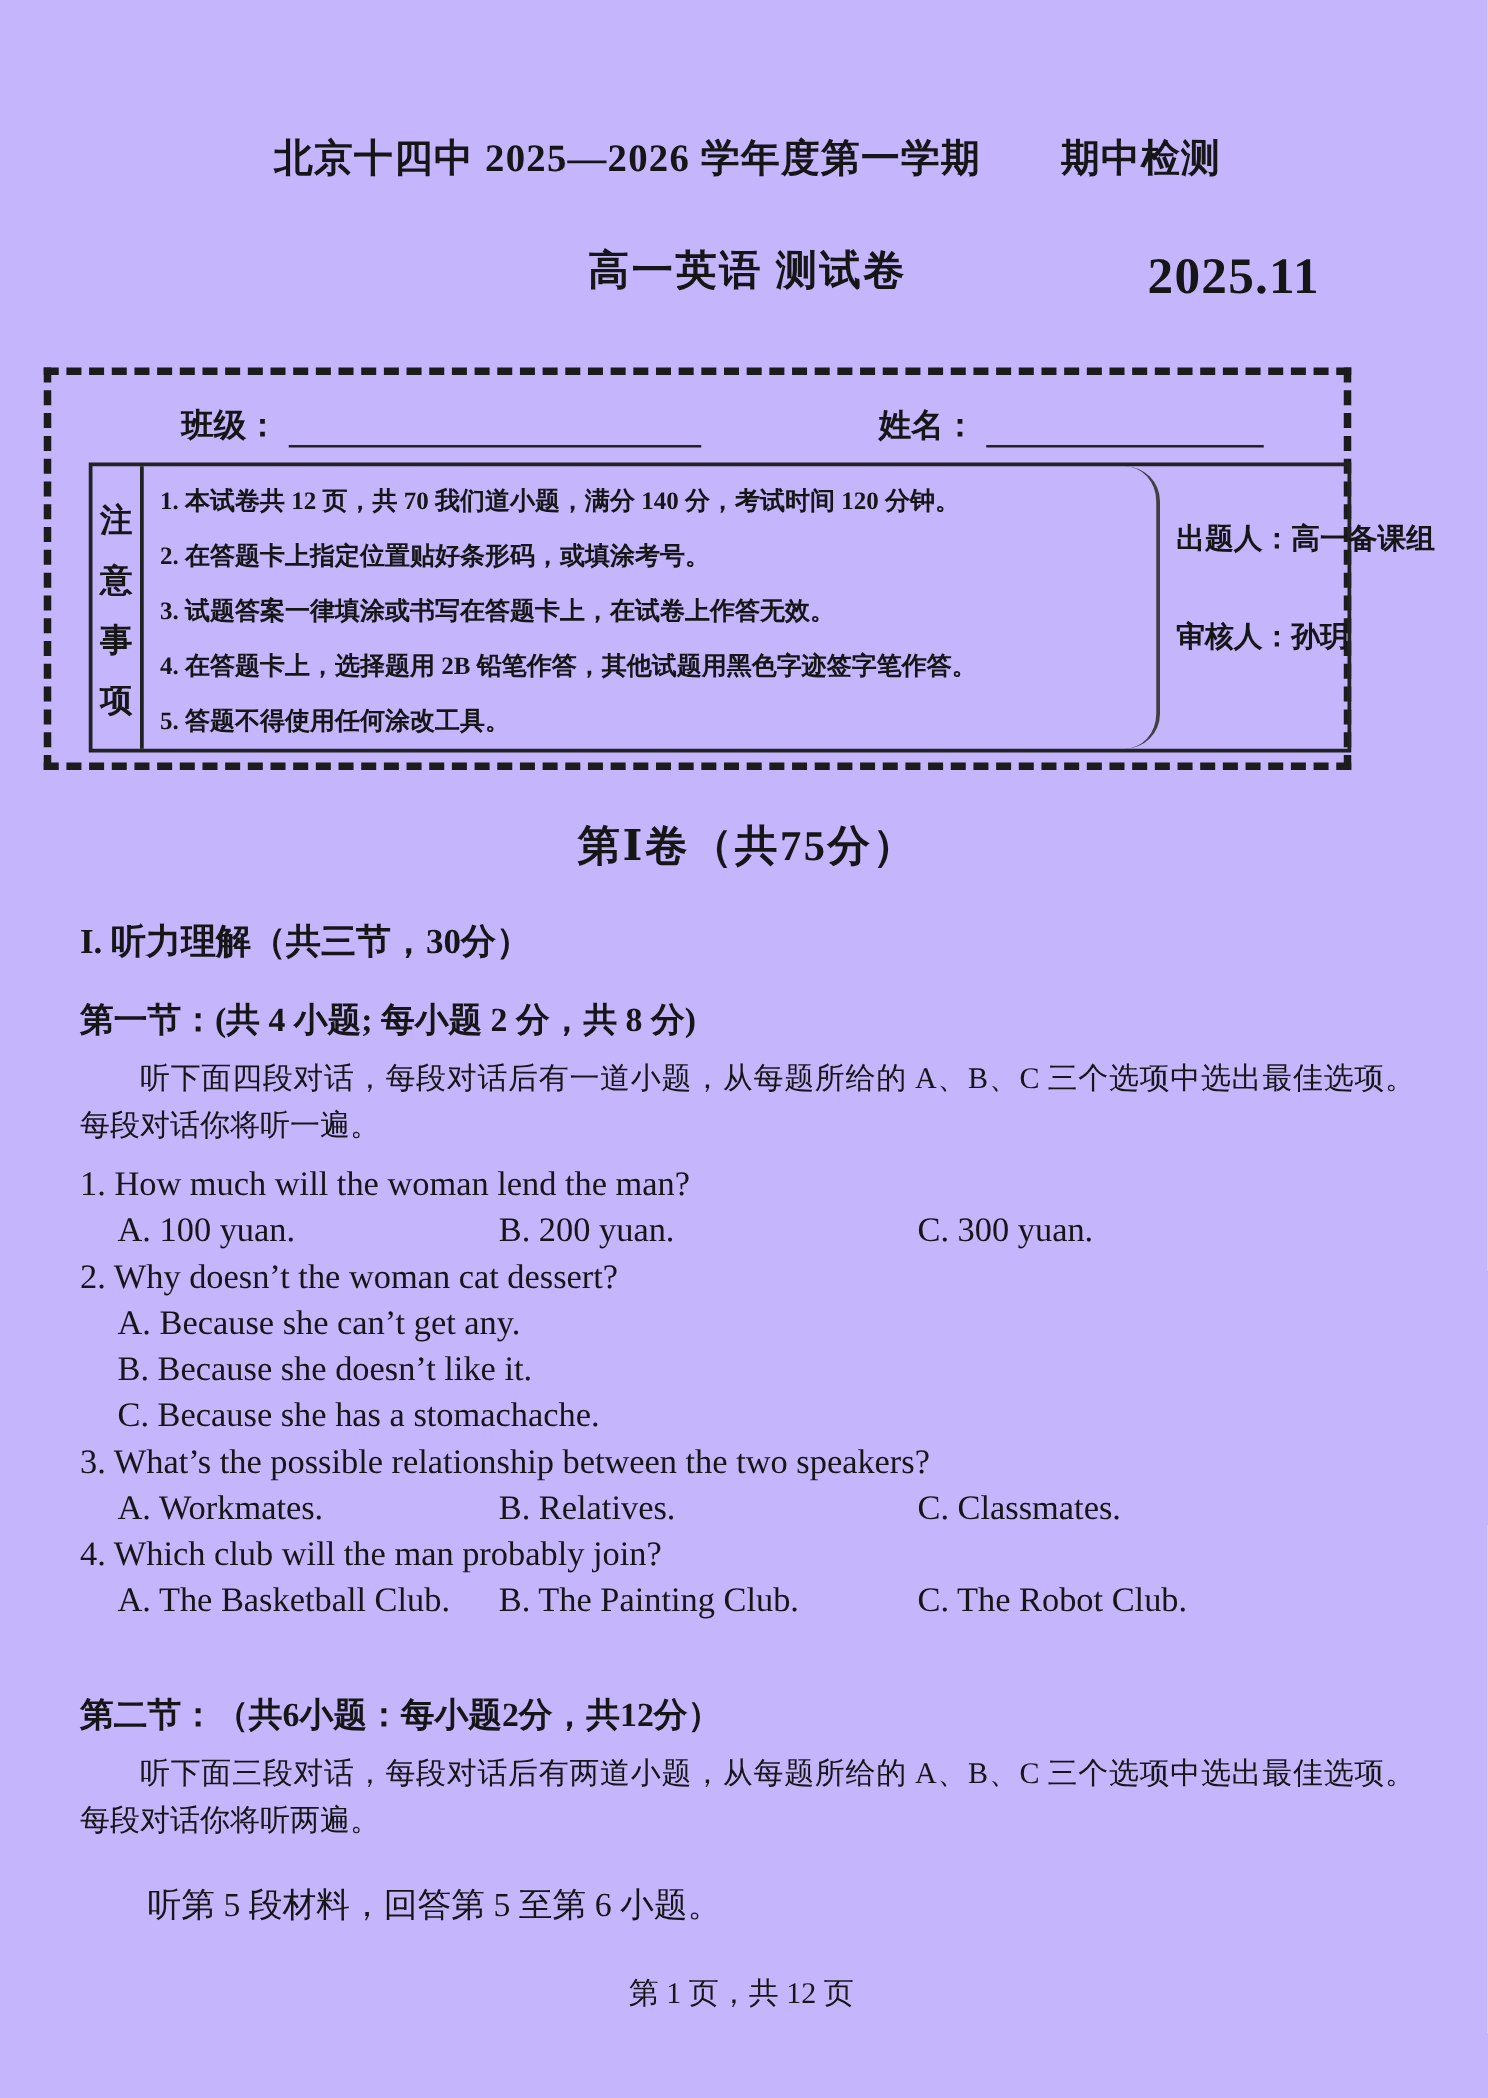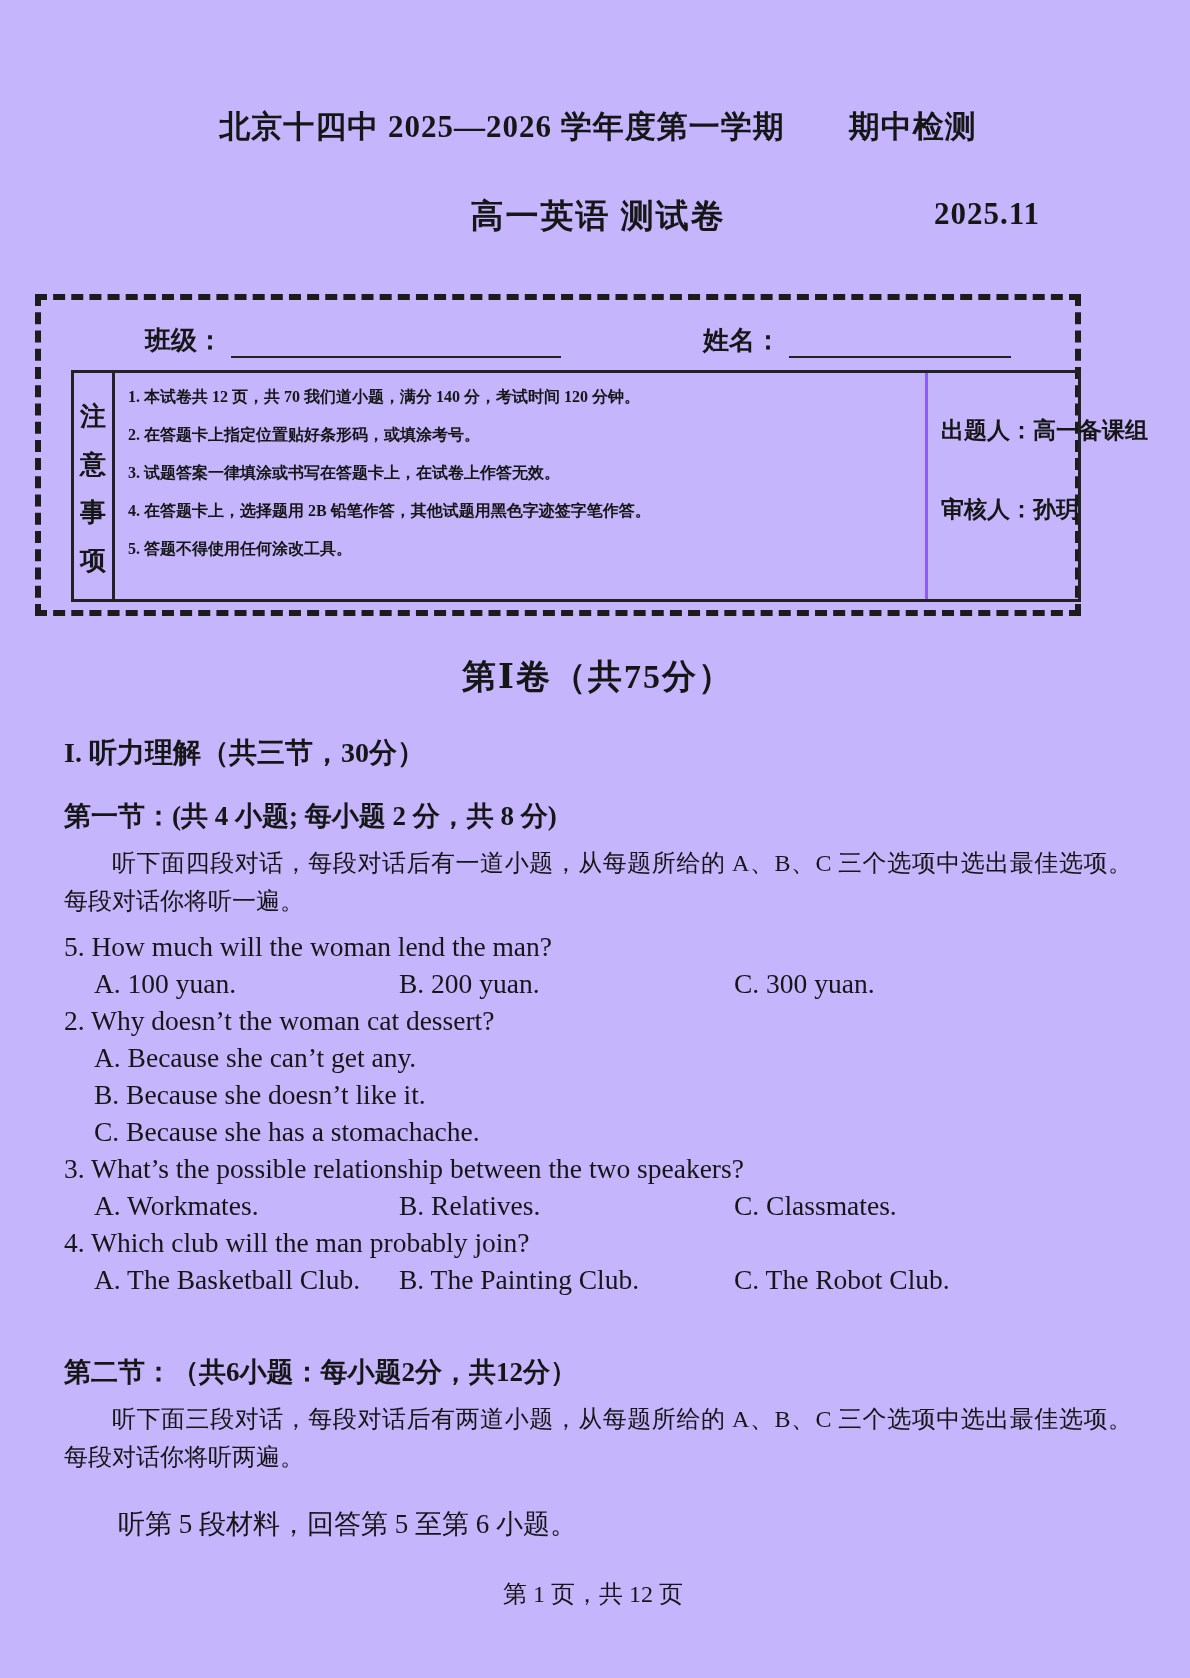--- a/index.html
+++ b/index.html
@@ -25,22 +25,22 @@
     position:relative;
     margin-top:46px;
     height:44px;
   }
   .title2{
     text-align:center;
     font-size:33px; font-weight:bold;
     letter-spacing:2px;
   }
   .exam-date{
-    position:absolute; right:92px; top:2px;
-    font-size:31px; font-weight:bold;
+    position:absolute; right:76px; top:2px;
+    font-size:41px; font-weight:bold;
     letter-spacing:1px;
   }
   
   .dashed-box{
     box-sizing:border-box;
     margin-left:-29px;
     margin-top:56px;
     width:1046px; height:322px;
     border:6px dashed #1c1c1c;
     padding:18px 0 0 0;
@@ -71,23 +71,23 @@
     box-sizing:border-box;
     width:41px;
     border-right:3px solid #222;
     display:flex; flex-direction:column; align-items:center;
     padding-top:26px; gap:13px;
     font-size:26px; font-weight:bold;
   }
   .notice-main{
     box-sizing:border-box;
     flex:1 1 auto;
-    border-right:3px solid #8b5cf6;
+    border-right:3px solid #404040;
     padding:14px 10px 0 13px;
-    font-size:16px; font-weight:600;
+    font-size:20px; font-weight:600;border-radius:28px;
   }
   .notice-main .note{ margin-bottom:17px; white-space:nowrap; }
   .notice-people{
     box-sizing:border-box;
     width:150px;
     padding:42px 0 0 13px;
     font-size:23px; font-weight:600;
   }
   .notice-people .person{ margin-bottom:48px; white-space:nowrap; }
   
@@ -184,21 +184,21 @@
 
   <div class="sec-heading">I. 听力理解（共三节，30分）</div>
 
   <div class="subsec-heading">第一节：(共 4 小题; 每小题 2 分，共 8 分)</div>
 
   <p class="intro">听下面四段对话，每段对话后有一道小题，从每题所给的 A、B、C 三个选项中选出最佳选项。每段对话你将听一遍。</p>
 
   <div class="qa">
 
     <div>
-      <div class="stem">5. How much will the woman lend the man?</div>
+      <div class="stem">1. How much will the woman lend the man?</div>
       <div class="opt-row">
         <span class="opt">A. 100 yuan.</span>
         <span class="opt">B. 200 yuan.</span>
         <span class="opt">C. 300 yuan.</span>
       </div>
     </div>
 
     <div>
       <div class="stem">2. Why doesn’t the woman cat dessert?</div>
       <div class="opt-stack">

